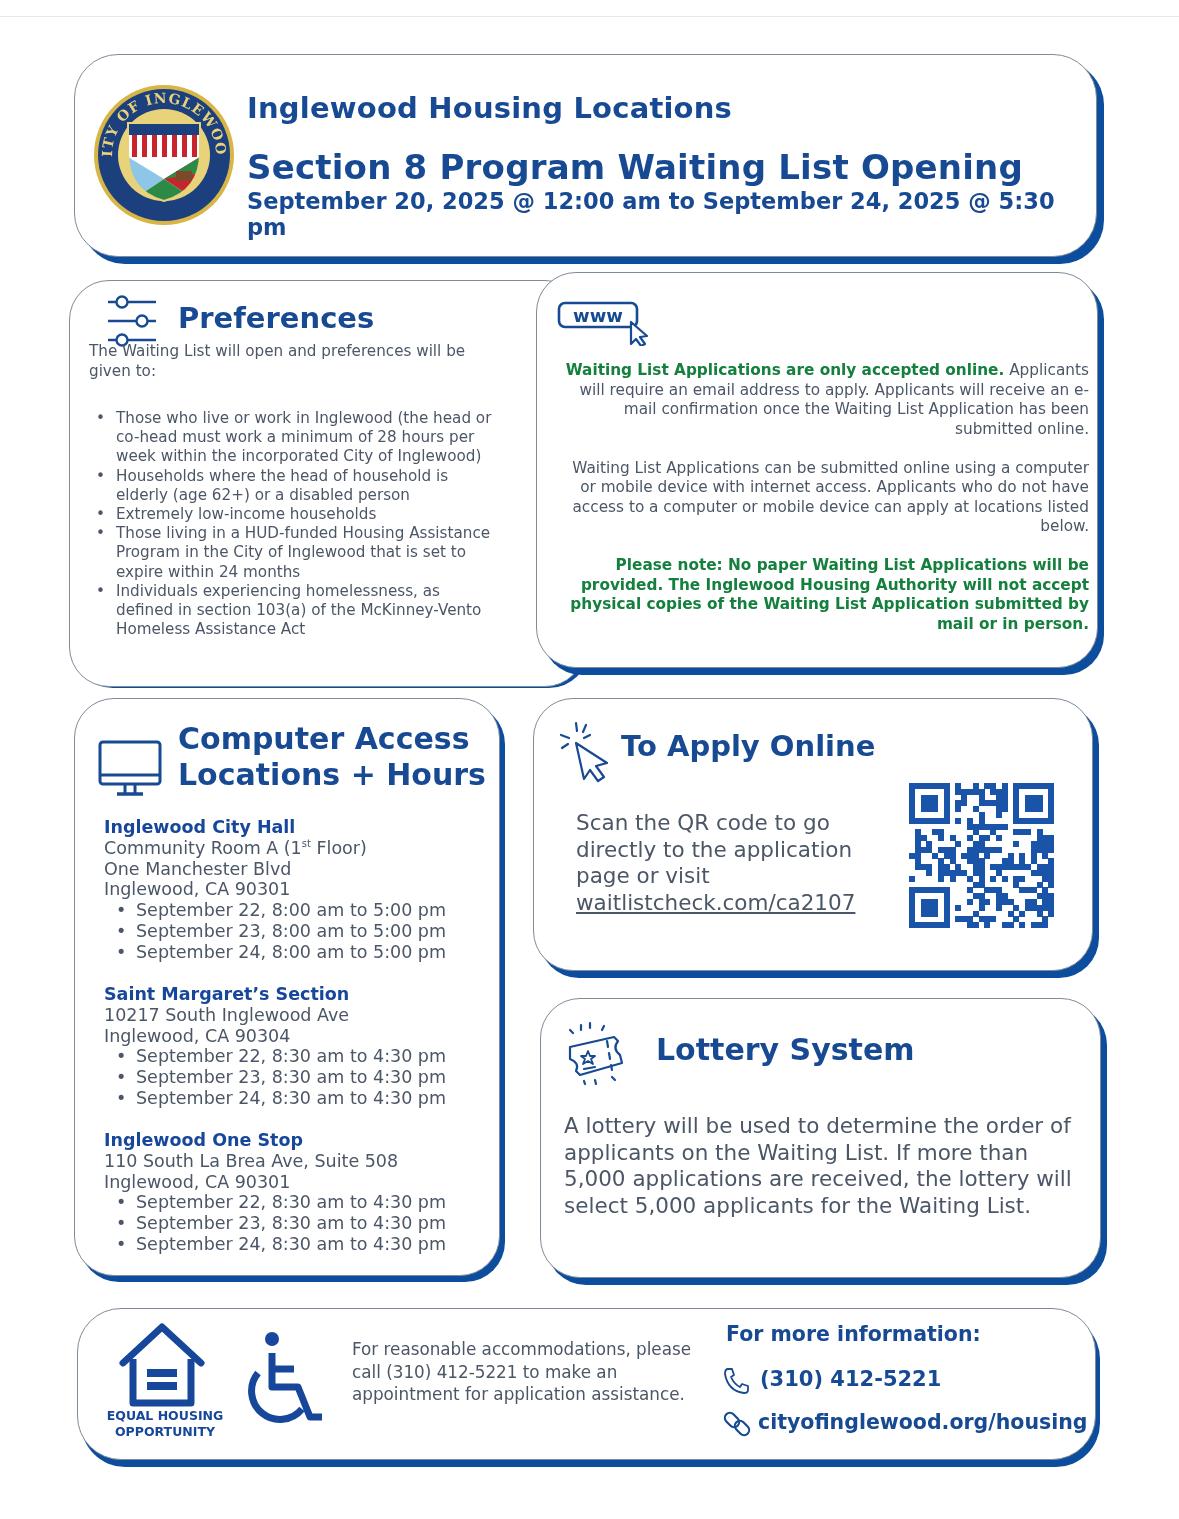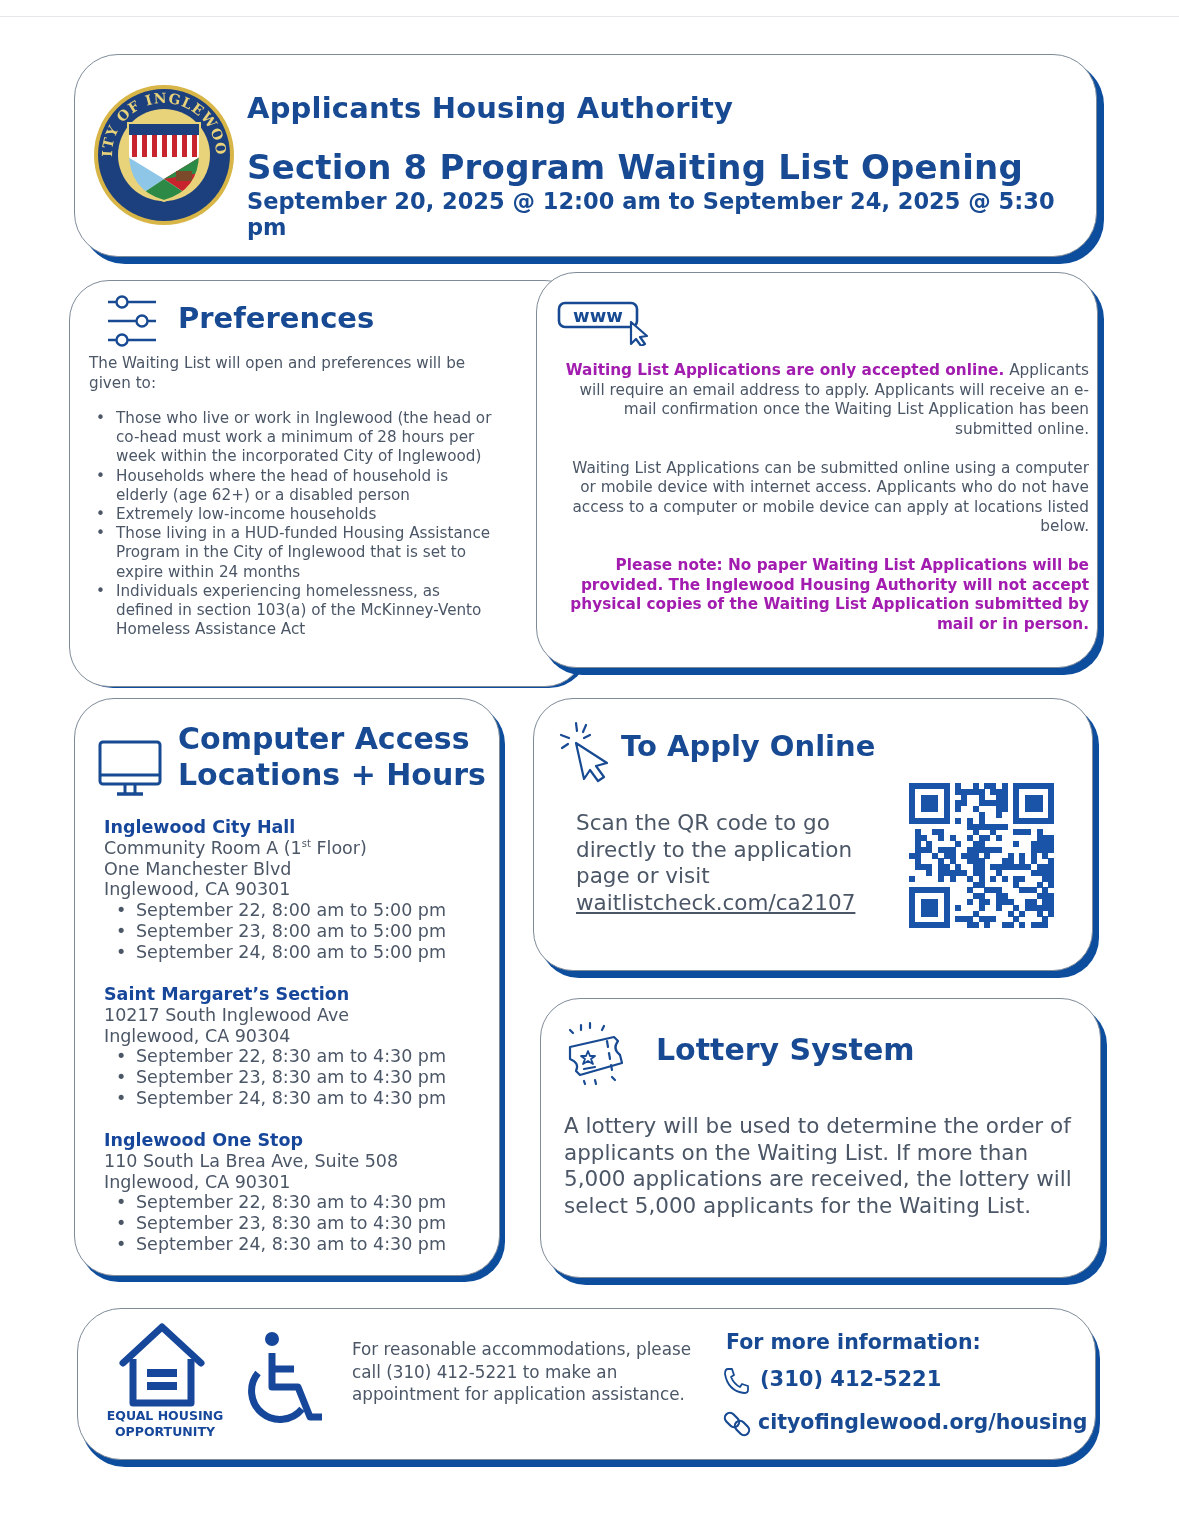--- a/index.html
+++ b/index.html
@@ -18,31 +18,31 @@
   #card-header { left: 74px; top: 54px; width: 1023px; height: 203px; border-radius: 44px; box-shadow: 7px 7px 0 0 #0d4d9e; }
   #seal { position: absolute; left: 17px; top: 28px; width: 144px; height: 144px; }
   #org-name { position: absolute; left: 172px; top: 36px; font-size: 29px; font-weight: bold; color: #174a92; letter-spacing: 0.2px; }
   #main-title { position: absolute; left: 172px; top: 92px; font-size: 34px; font-weight: bold; color: #174a92; letter-spacing: 0.2px; }
   #date-range { position: absolute; left: 172px; top: 133px; font-size: 22.5px; font-weight: bold; color: #174a92; }
 
   
   #card-pref { left: 69px; top: 280px; width: 516px; height: 407px; box-shadow: 4px 1px 0 0 #0d4d9e; }
   #pref-icon { position: absolute; left: 34px; top: 13px; width: 56px; height: 54px; }
   #pref-title { position: absolute; left: 108px; top: 20px; font-size: 29px; font-weight: bold; color: #174a92; }
-  #pref-intro { position: absolute; left: 19px; top: 73px; width: 400px; font-size: 15.2px; line-height: 19.5px; color: #4b5666; }
+  #pref-intro { position: absolute; left: 19px; top: 61px; width: 400px; font-size: 15.2px; line-height: 19.5px; color: #4b5666; }
   #pref-list { position: absolute; left: 46px; top: 128px; width: 378px; list-style: none; font-size: 15.2px; line-height: 19.2px; color: #4b5666; }
   #pref-list li { position: relative; }
   #pref-list li::before { content: "•"; position: absolute; left: -20px; color: #4b5666; }
 
   
   #card-online { left: 536px; top: 272px; width: 562px; height: 396px; text-align: right; }
   #www-icon { position: absolute; left: 20px; top: 27px; width: 96px; height: 46px; }
   #online-title { position: absolute; left: 118px; top: 24px; font-size: 30.5px; font-weight: bold; color: #174a92; white-space: nowrap; }
   #online-body { position: absolute; left: 22px; top: 88px; width: 530px; font-size: 15.3px; line-height: 19.5px; color: #4b5666; }
-  #online-body .b { font-weight: bold; color: #a21caf; }
+  #online-body .b { font-weight: bold; color: #15803d; }
   #online-body p { margin-bottom: 19.5px; }
 
   
   #card-comp { left: 74px; top: 698px; width: 426px; height: 578px; box-shadow: 5px 6px 0 0 #0d4d9e; }
   #monitor-icon { position: absolute; left: 22px; top: 40px; width: 66px; height: 60px; }
   #comp-title { position: absolute; left: 103px; top: 22px; font-size: 30px; line-height: 36px; font-weight: bold; color: #174a92; }
   .loc { position: absolute; left: 29px; width: 390px; font-size: 17.5px; line-height: 20.8px; color: #4b5666; }
   .loc .lname { font-weight: bold; color: #17479a; }
   .loc ul { list-style: none; padding-left: 32px; }
   .loc li { position: relative; }
@@ -65,21 +65,21 @@
   #ticket-icon { position: absolute; left: 21px; top: 22px; width: 70px; height: 66px; }
   #lottery-title { position: absolute; left: 115px; top: 33px; font-size: 30px; font-weight: bold; color: #174a92; }
   #lottery-text { position: absolute; left: 23px; top: 114px; width: 530px; font-size: 21.5px; line-height: 26.5px; color: #4b5666; }
 
   
   #card-footer { left: 77px; top: 1308px; width: 1019px; height: 152px; border-radius: 44px; box-shadow: 4px 7px 0 0 #0d4d9e; }
   #eho-icon { position: absolute; left: 37px; top: 12px; width: 94px; height: 88px; }
   #eho-text { position: absolute; left: 17px; top: 99px; width: 140px; text-align: center; font-size: 12.5px; line-height: 16px; font-weight: bold; color: #17479a; }
   #wheelchair-icon { position: absolute; left: 158px; top: 20px; width: 92px; height: 102px; }
   #accom-text { position: absolute; left: 274px; top: 29px; width: 345px; font-size: 16.8px; line-height: 22.5px; color: #4b5666; }
-  #info-title { position: absolute; left: 648px; top: 13px; font-size: 20.5px; font-weight: bold; color: #174a92; margin-top: 8px; }
+  #info-title { position: absolute; left: 648px; top: 13px; font-size: 20.5px; font-weight: bold; color: #174a92; }
   #phone-icon { position: absolute; left: 644px; top: 57px; width: 30px; height: 30px; }
   #phone-text { position: absolute; left: 682px; top: 58px; font-size: 21px; font-weight: bold; color: #174a92; }
   #link-icon { position: absolute; left: 644px; top: 100px; width: 30px; height: 30px; }
   #web-text { position: absolute; left: 680px; top: 101px; font-size: 20.5px; font-weight: bold; color: #174a92; }
 </style>
 </head>
 <body>
 
 <div class="topline"></div>
 
@@ -114,21 +114,21 @@
         <rect x="100" y="52" width="5" height="22"></rect>
       </g>
       <polygon points="36,74 72,96 36,120" fill="#8dc6e6"></polygon>
       <polygon points="108,74 72,96 108,120" fill="#c8242d"></polygon>
       <polygon points="108,74 72,96 108,90" fill="#2c8a46"></polygon>
       <polygon points="36,120 72,96 108,120" fill="#2c8a46"></polygon>
       <rect x="84" y="88" width="16" height="10" fill="#7a4a2a"></rect>
     </g>
     <path d="M36 40 H108 V70 Q108 108 72 118 Q36 108 36 70 Z" fill="none" stroke="#e8d27a" stroke-width="2"></path>
   </svg>
-  <div id="org-name">Applicants Housing Authority</div>
+  <div id="org-name">Inglewood Housing Locations</div>
   <div id="main-title">Section 8 Program Waiting List Opening</div>
   <div id="date-range">September 20, 2025 @ 12:00 am to September 24, 2025 @ 5:30 pm</div>
 </div>
 
 <div class="card" id="card-pref">
   <svg id="pref-icon" viewBox="0 0 56 54" fill="none" stroke="#174a92" stroke-width="2.4">
     <line x1="4" y1="8" x2="52" y2="8"></line>
       <circle cx="18" cy="8" r="5.5" fill="#fff"></circle>
     <line x1="4" y1="27" x2="52" y2="27"></line>
       <circle cx="38" cy="27" r="5.5" fill="#fff"></circle>

